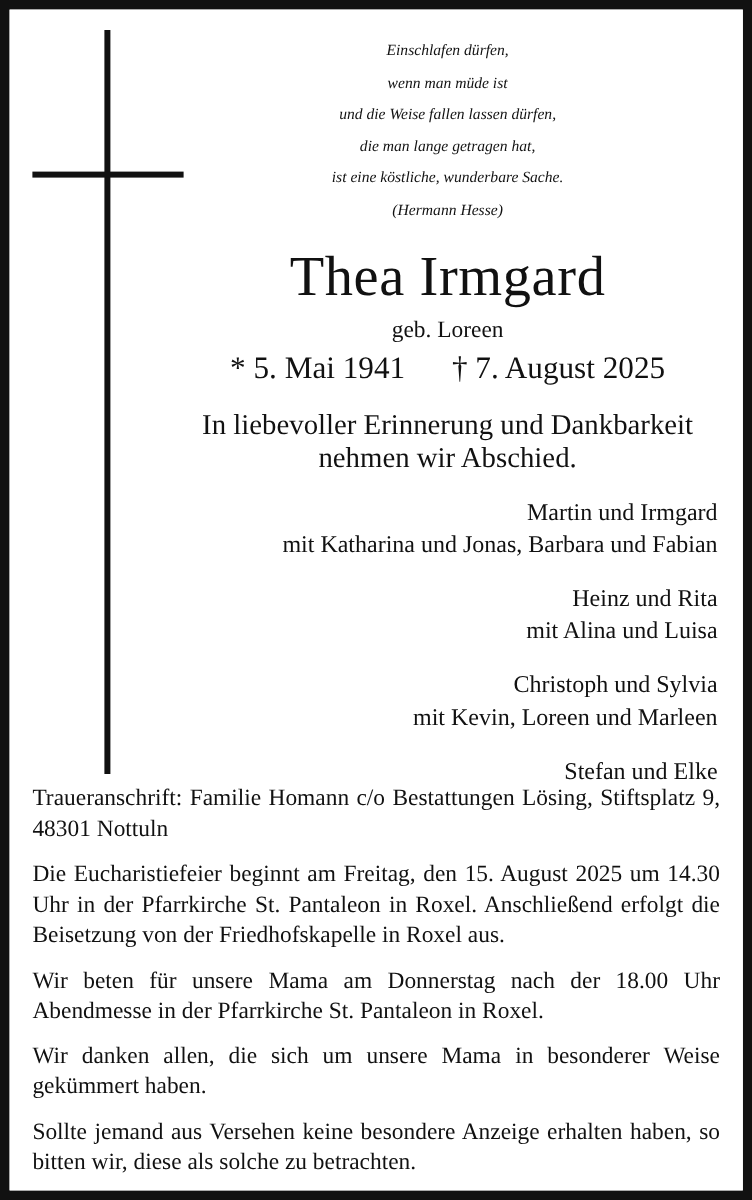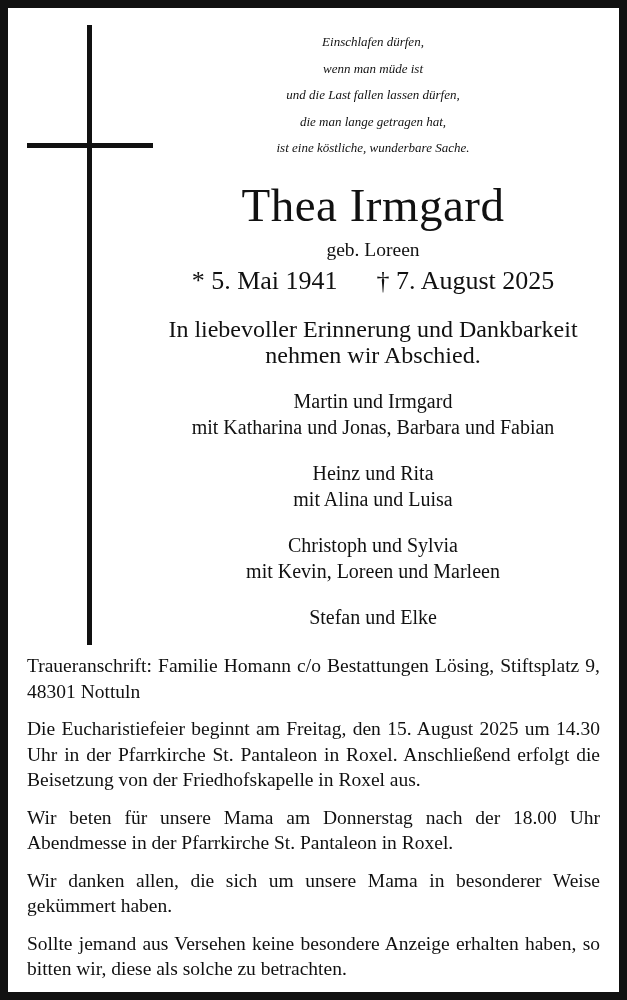--- a/index.html
+++ b/index.html
@@ -97,20 +97,21 @@
     font-size: 24px;
     line-height: 26.5px;
     margin-top: 22px;
   }
   .tribute div { white-space: nowrap; }
 
   .family-group {
     font-size: 20px;
     line-height: 26.5px;
     margin-top: 19px;
+    text-align: right;
   }
   .family-group div { white-space: nowrap; }
 
   
   .paragraphs {
     position: absolute;
     left: 19px;
     right: 19px;
     top: 645px;
     width: auto;
@@ -133,23 +134,24 @@
     <div class="cross">
       <div class="bar-v"></div>
       <div class="bar-h"></div>
     </div>
 
     <div class="center-block">
 
       <div class="poem">
         <div>Einschlafen dürfen,</div>
         <div>wenn man müde ist</div>
-        <div>und die Last fallen lassen dürfen,</div>
+        <div>und die Weise fallen lassen dürfen,</div>
         <div>die man lange getragen hat,</div>
         <div>ist eine köstliche, wunderbare Sache.</div>
+        <div class="attrib">(Hermann Hesse)</div>
       </div>
 
       <div class="name">Thea Irmgard</div>
       <div class="born-name">geb. Loreen</div>
       <div class="dates">* 5. Mai 1941      † 7. August 2025</div>
 
       <div class="tribute">
         <div>In liebevoller Erinnerung und Dankbarkeit</div>
         <div>nehmen wir Abschied.</div>
       </div>

